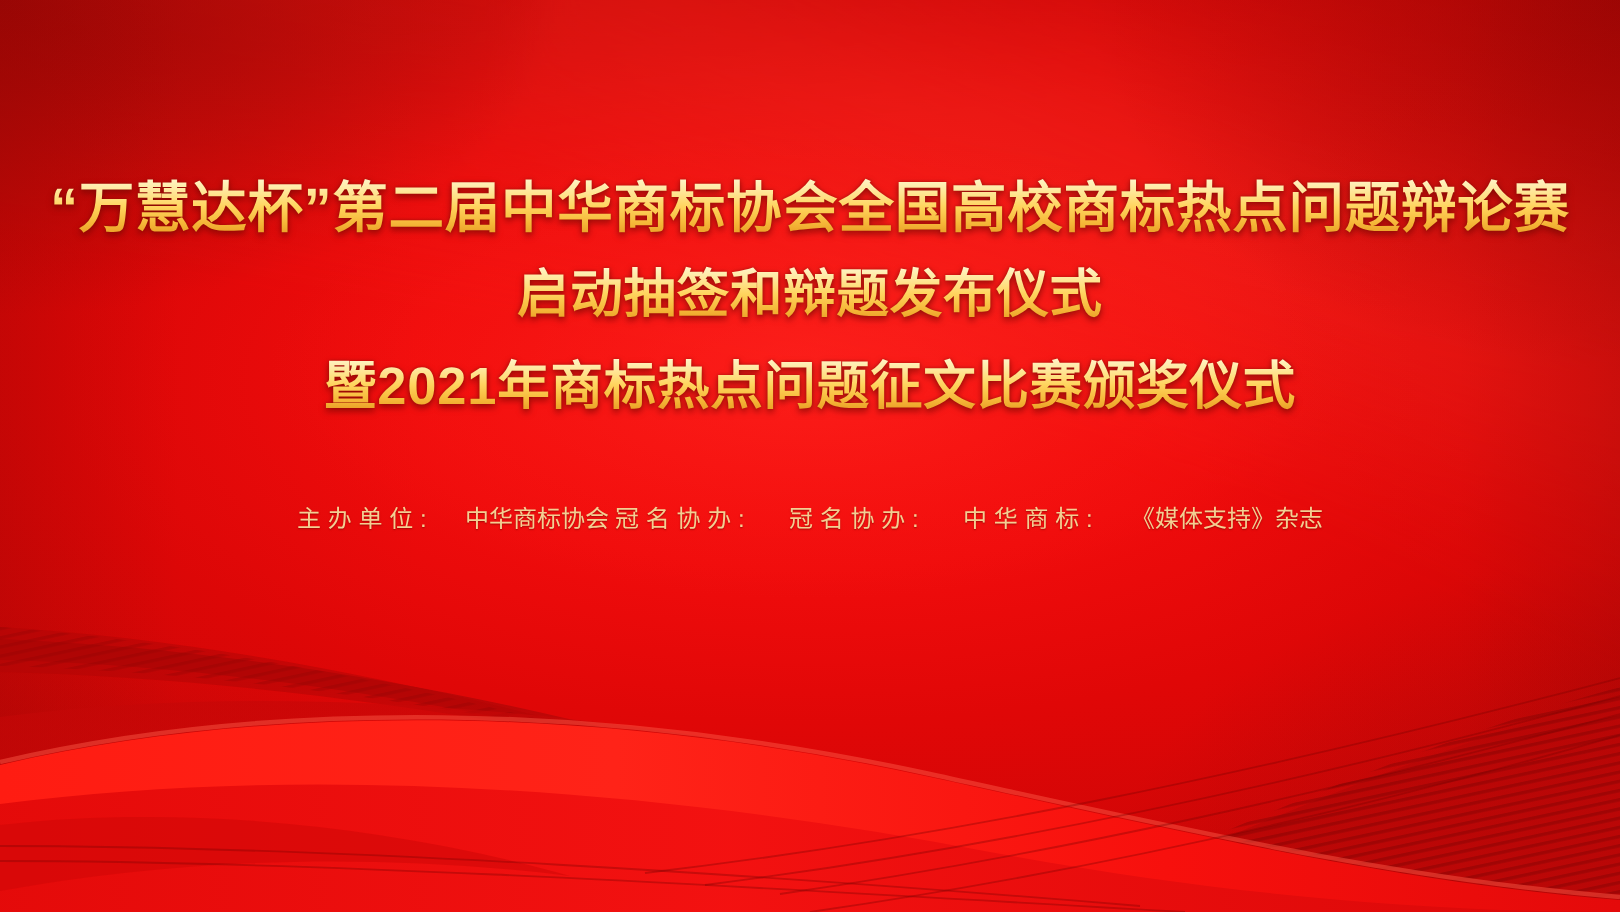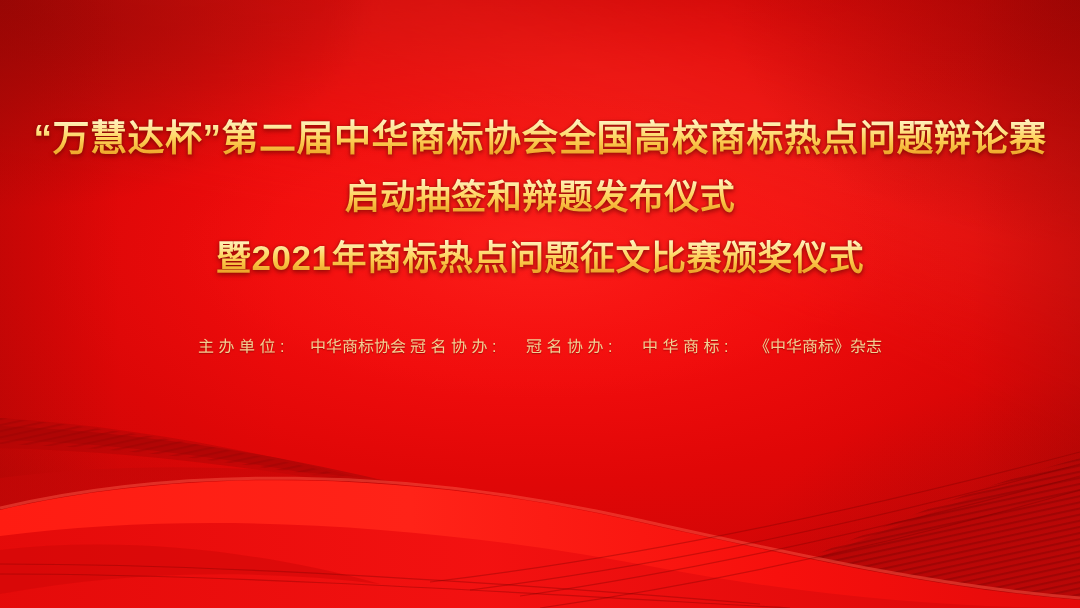--- a/index.html
+++ b/index.html
@@ -240,18 +240,18 @@
         <span class="credit-label">冠名协办:</span>
       </div>
 
       <div class="credit-row">
         <span class="credit-label">冠名协办:</span>
       </div>
 
 
       <div class="credit-row">
         <span class="credit-label">中华商标:</span>
-        <span class="credit-value">《中华商标》杂志</span>
+        <span class="credit-value">《媒体支持》杂志</span>
       </div>
 
     </div>
   </div>
 </div>
 
 </body></html>

